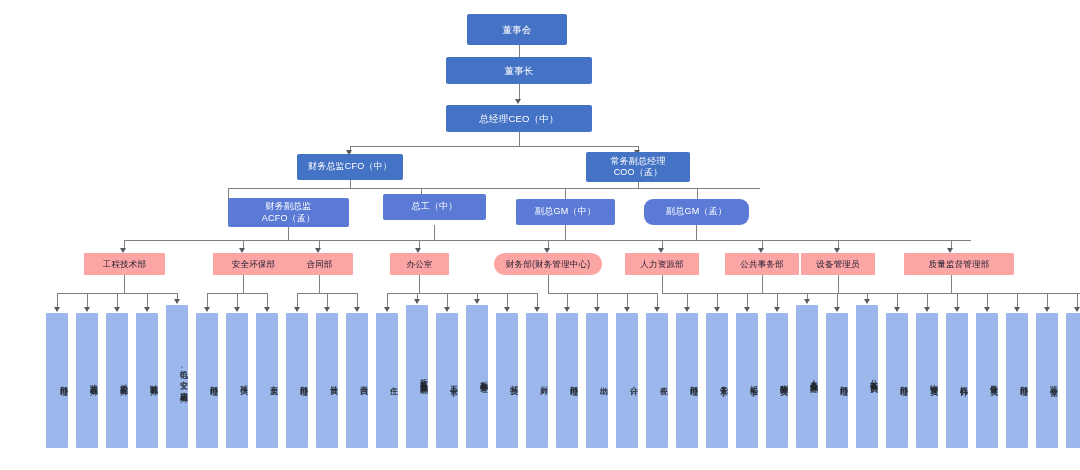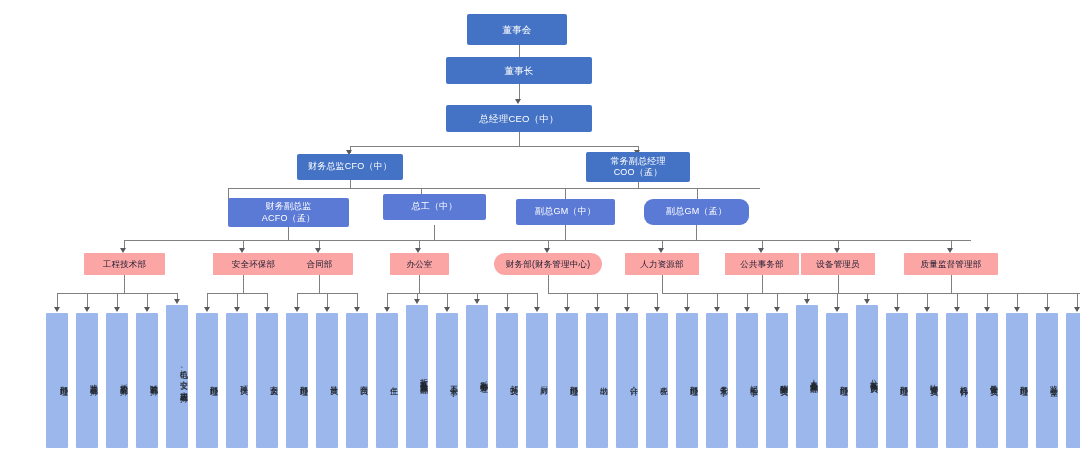--- a/index.html
+++ b/index.html
@@ -116,21 +116,21 @@
   <div class="arrow" style="left:947px;top:248px;"></div>
 
   <div class="node dept" style="left:84px;top:253px;width:81px;height:22px;">工程技术部</div>
   <div class="node dept" style="left:203px;top:253px;width:81px;height:22px;margin-left:10px;">安全环保部</div>
   <div class="node dept" style="left:286px;top:253px;width:67px;height:22px;">合同部</div>
   <div class="node dept" style="left:390px;top:253px;width:59px;height:22px;">办公室</div>
   <div class="node dept" style="left:494px;top:253px;width:108px;height:22px;border-radius:11px;">财务部(财务管理中心)</div>
   <div class="node dept" style="left:625px;top:253px;width:74px;height:22px;">人力资源部</div>
   <div class="node dept" style="left:725px;top:253px;width:74px;height:22px;">公共事务部</div>
   <div class="node dept" style="left:801px;top:253px;width:74px;height:22px;">设备管理员</div>
-  <div class="node dept" style="left:904px;top:253px;width:94px;height:22px;">质量监督管理部</div>
+  <div class="node dept" style="left:904px;top:253px;width:110px;height:22px;">质量监督管理部</div>
 
   <div id="subtree">
       <div class="ln v" style="left:124px;top:275px;width:1px;height:18px;"></div>
       <div class="ln h" style="left:57px;top:293px;width:120px;height:1px;"></div>
       <div class="ln v" style="left:57px;top:293px;width:1px;height:15px;"></div>
       <div class="arrow" style="left:53.5px;top:307px;"></div>
       <div class="node leaf" style="left:46px;top:313px;width:22px;height:135px;">部门经理</div>
       <div class="ln v" style="left:87px;top:293px;width:1px;height:15px;"></div>
       <div class="arrow" style="left:83.5px;top:307px;"></div>
       <div class="node leaf" style="left:76px;top:313px;width:22px;height:135px;">路基工程师</div>

